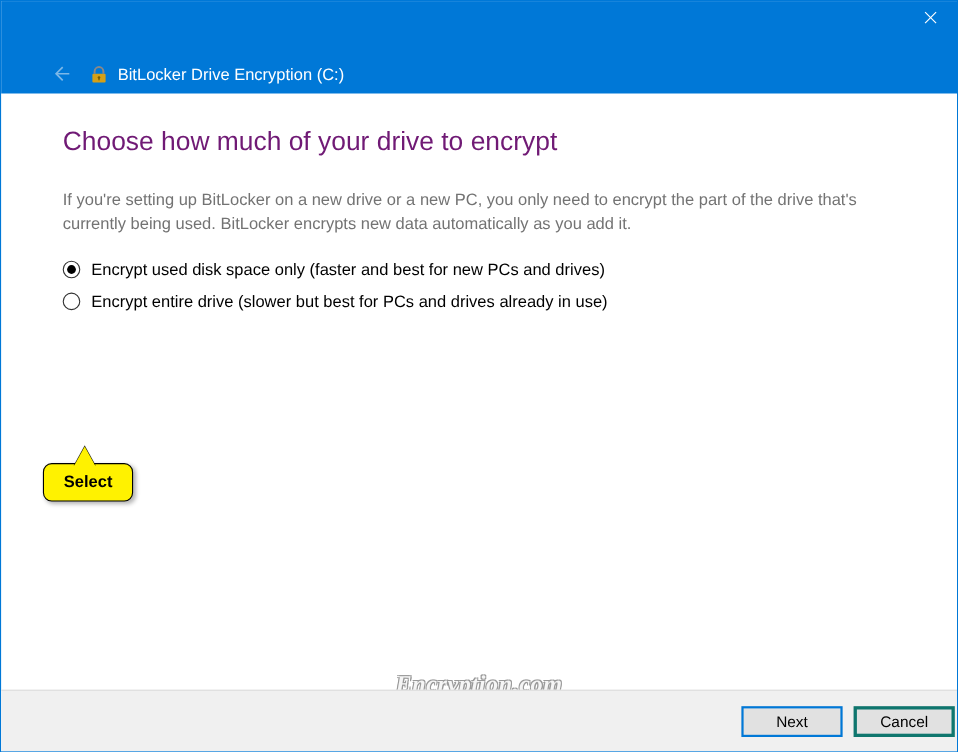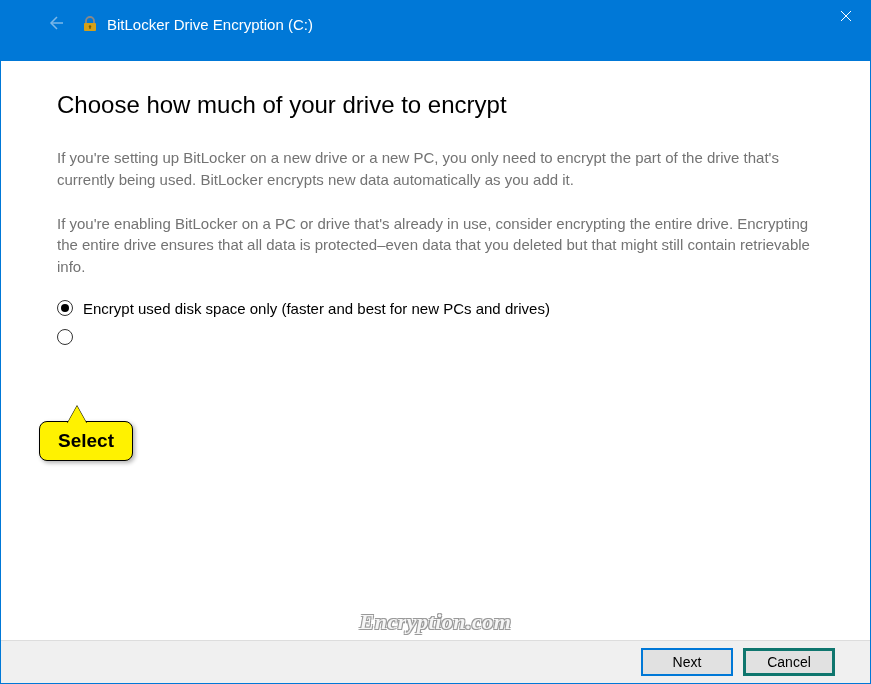--- a/index.html
+++ b/index.html
@@ -11,25 +11,25 @@
       font-family: "Segoe UI", Tahoma, sans-serif;
       background: #fff;
       width: 871px;
       height: 684px;
       overflow: hidden;
       position: relative;
       border: 1px solid #0078d7;
     }
     .titlebar {
       background: #0078d7;
-      height: 60px;
+      height: 84px;
       position: relative;
       display: flex;
       align-items: flex-end;
-      padding-bottom: 28px;
+      padding-bottom: 8px;
       padding-left: 44px;
     }
     .close-btn {
       position: absolute;
       top: 0;
       right: 0;
       width: 48px;
       height: 30px;
       display: flex;
       align-items: center;
@@ -63,21 +63,21 @@
       height: 18px;
       margin-right: 8px;
       display: inline-flex;
       align-items: center;
       justify-content: center;
     }
     .content {
       padding: 30px 56px 0 56px;
     }
     .heading {
-      color: #000000;
+      color: #701a75;
       font-size: 24px;
       font-weight: 400;
       margin-bottom: 28px;
     }
     .paragraph {
       color: #737373;
       font-size: 15px;
       line-height: 1.45;
       margin-bottom: 22px;
     }
@@ -128,35 +128,35 @@
       top: -15px;
       left: 28px;
       filter: drop-shadow(0 -1px 0 #000);
     }
     .callout-body {
       background: #fff200;
       border: 1px solid #000;
       border-radius: 8px;
       padding: 8px 18px;
       font-weight: bold;
-      font-size: 19px;
+      font-size: 15px;
       box-shadow: 2px 2px 4px rgba(0,0,0,0.3);
     }
     .footer {
       position: absolute;
       bottom: 0;
       left: 0;
       right: 0;
-      height: 43px;
+      height: 56px;
       background: #f0f0f0;
       border-top: 1px solid #ddd;
       display: flex;
       align-items: center;
       justify-content: flex-end;
-      padding-right: 35px;
+      padding-right: 2px;
       gap: 10px;
     }
     .btn {
       min-width: 92px;
       height: 28px;
       border: 3px solid #0f766e;
       background: #e1e1e1;
       font-size: 14px;
       font-family: inherit;
       cursor: pointer;
@@ -209,29 +209,29 @@
         <rect x="8.4" y="11.5" width="1.2" height="2.5" fill="#7a5c00"></rect>
       </svg>
     </span>
     <span>BitLocker Drive Encryption (C:)</span>
   </div>
 </div>
 
 <div class="content">
   <h1 class="heading">Choose how much of your drive to encrypt</h1>
   <p class="paragraph">If you're setting up BitLocker on a new drive or a new PC, you only need to encrypt the part of the drive that's currently being used. BitLocker encrypts new data automatically as you add it.</p>
-  <p class="paragraph">If you're enabling BitLocker on a PC or drive that's already in use, consider encrypting the entire drive. Encrypting the entire drive ensures that all data is protected–even data that you deleted but that might still contain retrievable info.</p>
 
   <div class="radio-group">
     <label class="radio-row">
       <span class="radio selected"></span>
       <span class="radio-label">Encrypt used disk space only (faster and best for new PCs and drives)</span>
     </label>
     <label class="radio-row">
       <span class="radio"></span>
+      <span class="radio-label">Encrypt entire drive (slower but best for PCs and drives already in use)</span>
     </label>
   </div>
 </div>
 
 <div class="callout">
   <div class="callout-tail"></div>
   <div class="callout-body">Select</div>
 </div>
 
 <div class="watermark">Encryption.com</div>

